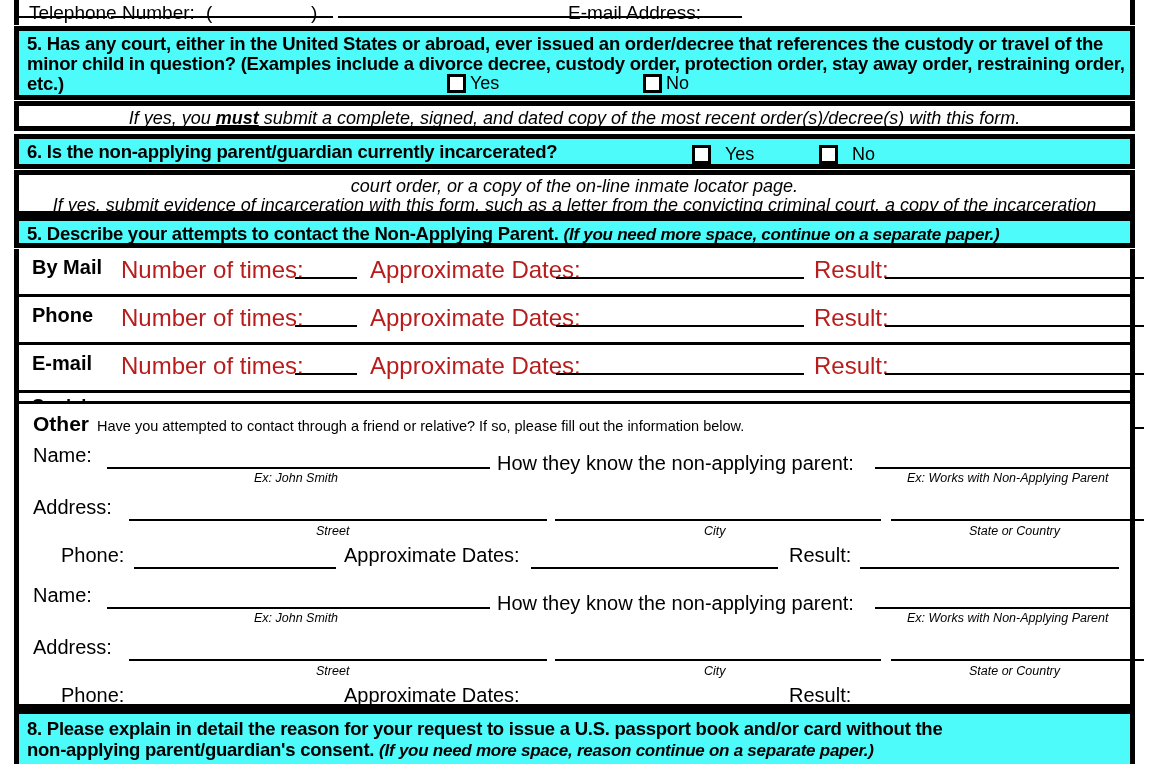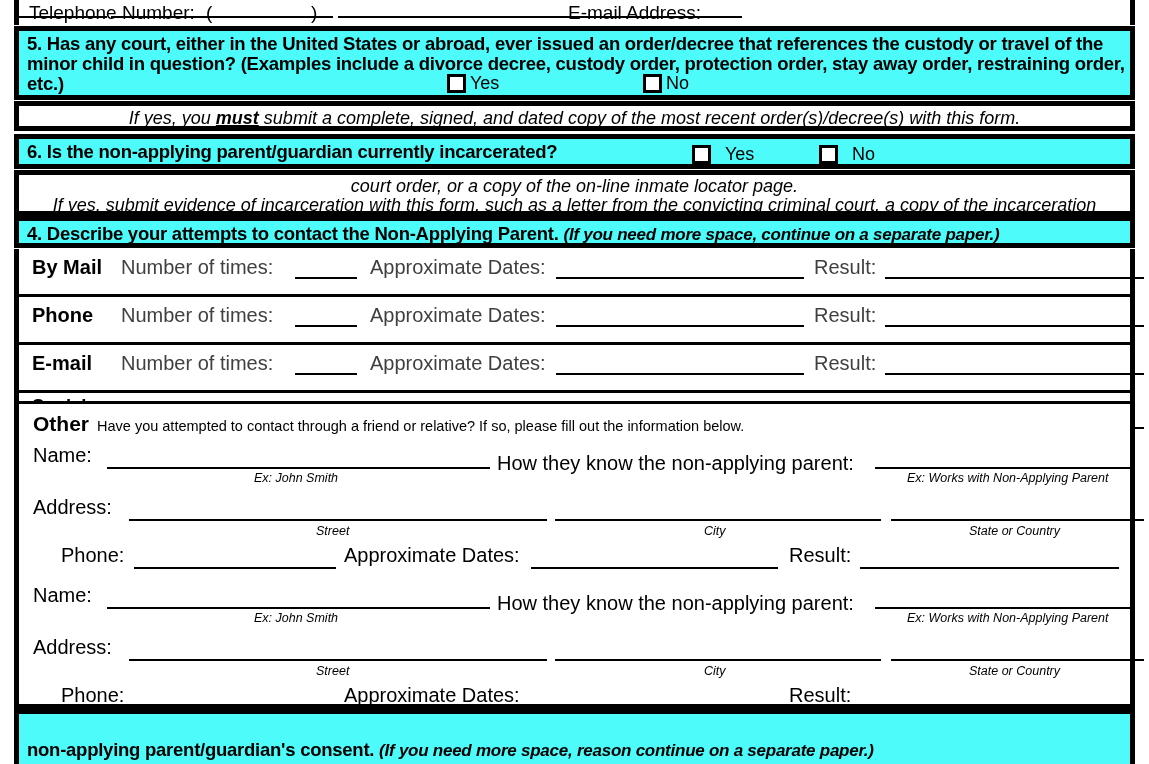--- a/index.html
+++ b/index.html
@@ -151,23 +151,23 @@
     font-size: 20px;
     top: 7px;
   }
   .cm-row .method.two-line {
     top: 2px;
     line-height: 21px;
     font-size: 18.5px;
   }
   .cm-row .f-lbl {
     position: absolute;
-    font-size: 20px;
+    font-size: 24px;
     top: 7px;
-    color: #404040;
+    color: #b91c1c;
   }
   .cm-row.tall .f-lbl { top: 13px; }
   .cm-row .f-rule {
     position: absolute;
     border-bottom: 2px solid #000;
     top: 28px;
   }
   .cm-row.tall .f-rule { top: 34px; }
 
   .lbl-num   { left: 102px; }
@@ -274,21 +274,21 @@
       <span class="cb"></span><span class="cb-lbl">No</span>
     </div>
   </div>
 
   <div class="note" id="note6">
     <div>court order, or a copy of the on-line inmate locator page.</div>
     <div>If yes, submit evidence of incarceration with this form, such as a letter from the convicting criminal court, a copy of the incarceration</div>
   </div>
 
   <div class="qbar" id="q7">
-    <div class="qtext"><span>4. Describe your attempts to contact the Non-Applying Parent.</span> <span class="qitalic">(If you need more space, continue on a separate paper.)</span></div>
+    <div class="qtext"><span>5. Describe your attempts to contact the Non-Applying Parent.</span> <span class="qitalic">(If you need more space, continue on a separate paper.)</span></div>
   </div>
 
   <div class="cm-table">
 
     <div class="cm-row">
       <span class="method">By Mail</span>
       <span class="f-lbl lbl-num">Number of times:</span>
       <span class="f-rule rule-num"></span>
       <span class="f-lbl lbl-dates">Approximate Dates:</span>
       <span class="f-rule rule-dates"></span>
@@ -382,19 +382,19 @@
       <span class="pf-rule ph-rule"></span>
       <span class="pf pdates-lbl">Approximate Dates:</span>
       <span class="pf-rule pdates-rule"></span>
       <span class="pf pres-lbl">Result:</span>
       <span class="pf-rule pres-rule"></span>
     </div>
   </div>
 
   <div class="qbar" id="q8">
     <div class="qtext">
-      <br>
+      <span>8. Please explain in detail the reason for your request to issue a U.S. passport book and/or card without the</span><br>
       <span>non-applying parent/guardian's consent.</span>
       <span class="qitalic">(If you need more space, reason continue on a separate paper.)</span>
     </div>
   </div>
 
 </div>
 
 </body></html>

